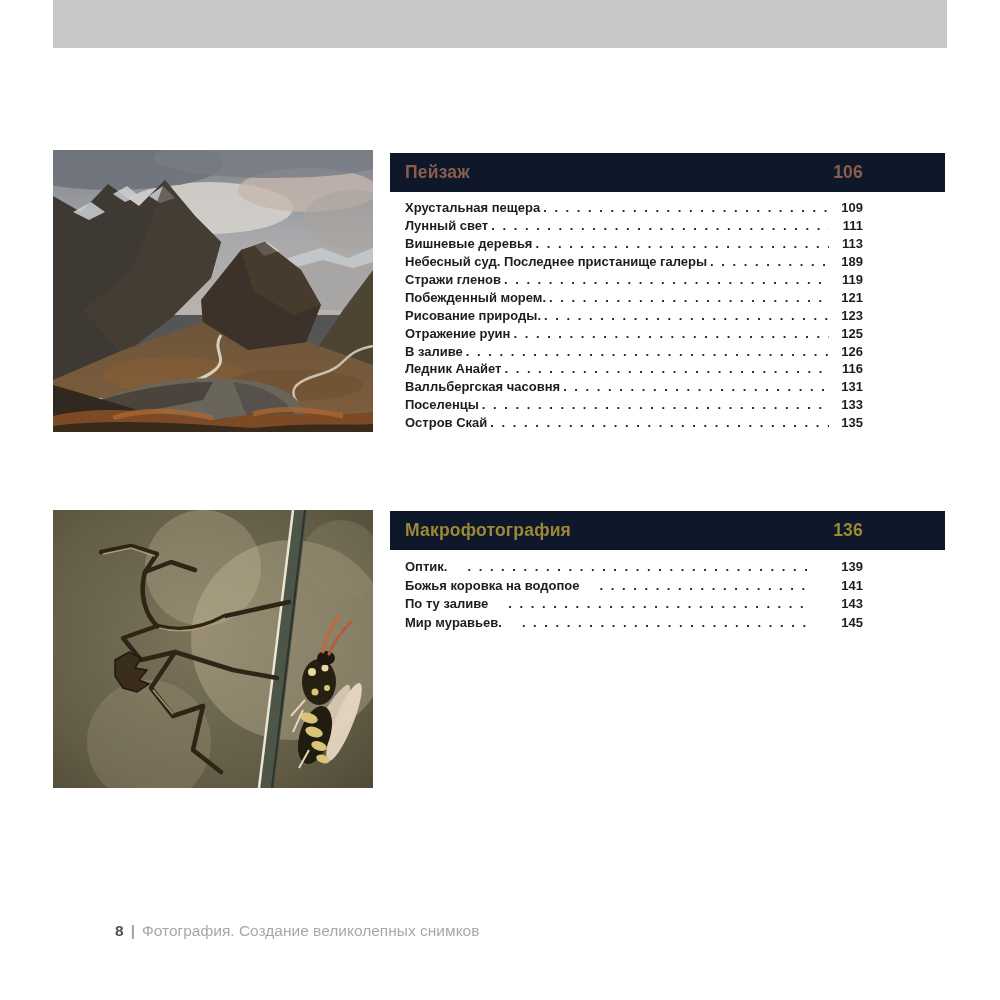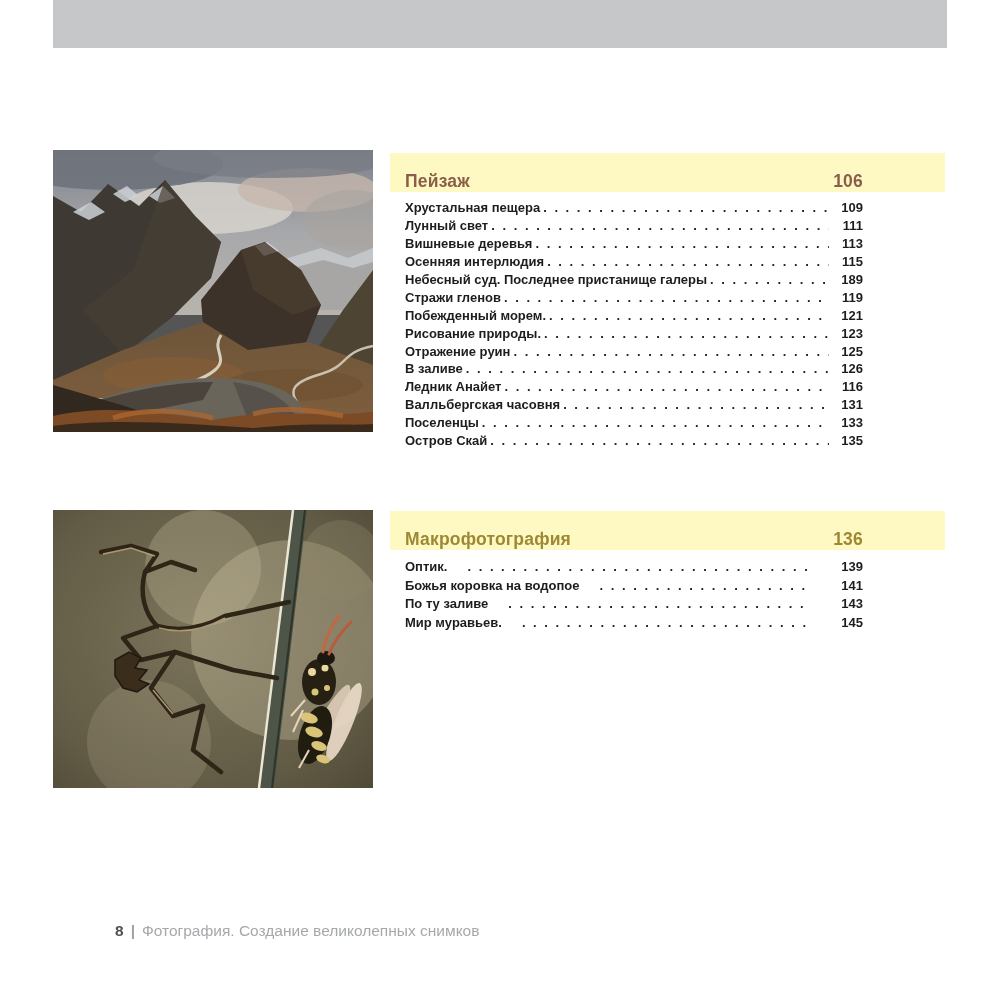--- a/index.html
+++ b/index.html
@@ -18,21 +18,21 @@
     position:absolute; left:53px; overflow:hidden; background:#555;
   }
   .photo.landscape { top:150px; width:320px; height:282px; }
   .photo.macro     { top:510px; width:320px; height:278px; }
 
   .toc-col { position:absolute; left:390px; width:555px; }
   .toc-col.s1 { top:153px; }
   .toc-col.s2 { top:511px; }
 
   .section-bar {
-    height:39px; background:#fef9c3; display:flex; align-items:flex-end;
+    height:39px; background:#0f172a; display:flex; align-items:center;
   }
   .section-bar .inner {
     display:flex; justify-content:space-between; align-items:baseline;
     width:458px; margin-left:15px;
     font-size:17.5px; font-weight:bold; letter-spacing:0.2px;
   }
   .accent-landscape { color:#8a5e4a; }
   .accent-macro { color:#9d8834; }
 
   ul.entries {
@@ -183,25 +183,20 @@
     <span class="dots"></span>
     <span class="num">111</span>
   </li>
 
   <li class="entry">
     <span class="t">Вишневые деревья</span>
     <span class="dots"></span>
     <span class="num">113</span>
   </li>
 
-  <li class="entry">
-    <span class="t">Осенняя интерлюдия</span>
-    <span class="dots"></span>
-    <span class="num">115</span>
-  </li>
 
   <li class="entry">
     <span class="t">Небесный суд. Последнее пристанище галеры</span>
     <span class="dots"></span>
     <span class="num">189</span>
   </li>
 
   <li class="entry">
     <span class="t">Стражи гленов</span>
     <span class="dots"></span>

